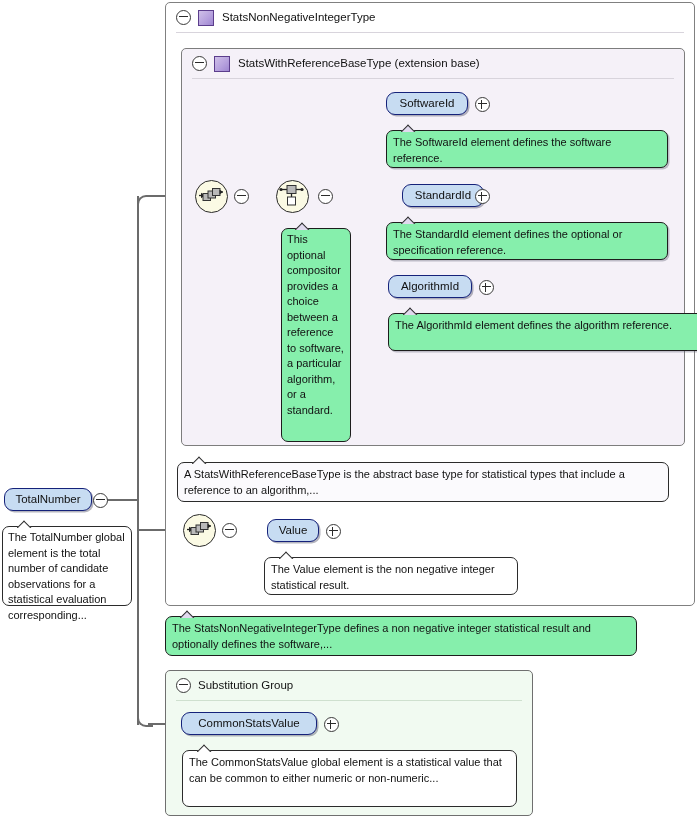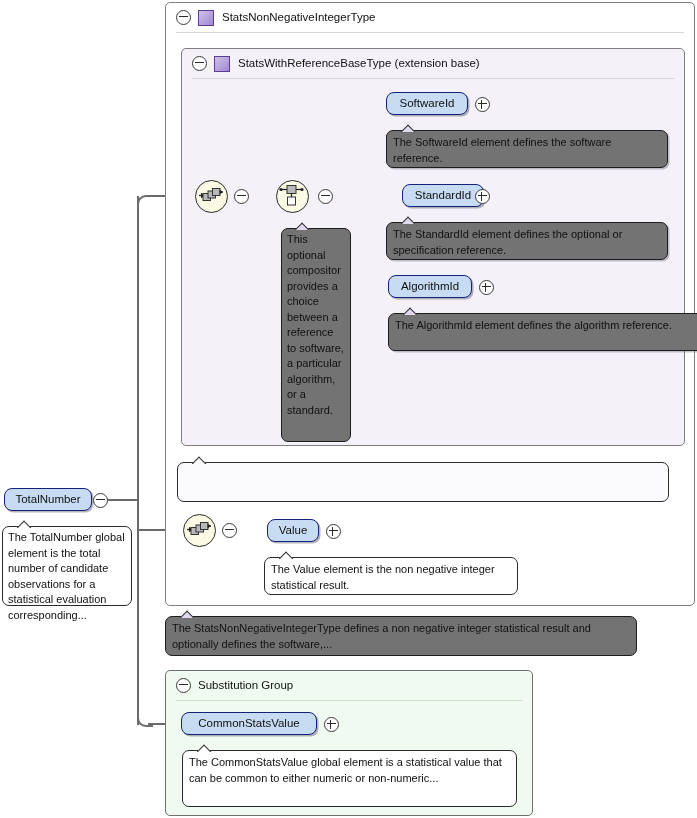--- a/index.html
+++ b/index.html
@@ -51,30 +51,30 @@
   }
 
   
   .element{
     position:absolute;box-sizing:border-box;
     background:#c7dcf2;border:1px solid #15227a;border-radius:9px;
     height:23px;line-height:21px;text-align:center;
     font-size:11.5px;color:#101010;white-space:nowrap;
     padding:0 9px;
   }
-  .element.shadow{box-shadow:1.5px 1.5px 0 rgba(90,90,110,.45);border-radius:8px;}
+  .element.shadow{box-shadow:1.5px 1.5px 0 rgba(90,90,110,.45);}
 
   
   .anno{
     position:absolute;box-sizing:border-box;
     border:1px solid #2b2b2b;border-radius:7px;
     background:#ffffff;padding:4px 6px 4px 6px;
     font-size:11px;line-height:15.5px;color:#111;
   }
-  .anno.violet{background:#737373;border-color:#1d1d1d;}
+  .anno.violet{background:#86efac;border-color:#1d1d1d;}
   .anno.pale{background:#fbfafd;}
   .anno .tail{
     position:absolute;top:-7px;width:16px;height:8px;overflow:hidden;
   }
   .anno .tail::before{
     content:"";position:absolute;left:1px;top:3px;width:11px;height:11px;
     background:inherit;border-left:1px solid #2b2b2b;border-top:1px solid #2b2b2b;
     transform:rotate(45deg);
   }
   .anno.violet .tail::before{background:#e0d9ee;}
@@ -189,20 +189,21 @@
 
   <div class="element shadow" style="left:388px;top:275px;width:84px;">AlgorithmId</div>
   <span class="toggle plus" style="position:absolute;left:479px;top:280px;"></span>
   <div class="anno violet shadow" style="left:388px;top:313px;width:334px;height:38px;">
     <span class="tail" style="left:14px;"></span>
     <span>The AlgorithmId element defines the algorithm reference.</span>
   </div>
 
   <div class="anno pale" style="left:177px;top:462px;width:492px;height:40px;">
     <span class="tail" style="left:14px;"></span>
+    <span>A StatsWithReferenceBaseType is the abstract base type for statistical types that include a reference to an algorithm,...</span>
   </div>
 
   <div class="compositor" style="left:183px;top:514px;">
     <svg width="29" height="29" viewBox="0 0 29 29">
       <line x1="3" y1="14.5" x2="7" y2="14.5" stroke="#222" stroke-width="1.3"></line>
       <polygon points="5,11.8 9,14.5 5,17.2" fill="#222"></polygon>
       <rect x="7" y="12.5" width="7.5" height="7" fill="#b9b9b9" stroke="#333" stroke-width="1"></rect>
       <rect x="12" y="10" width="7.5" height="7" fill="#b9b9b9" stroke="#333" stroke-width="1"></rect>
       <rect x="16.5" y="7.5" width="7.5" height="7" fill="#b9b9b9" stroke="#333" stroke-width="1"></rect>
       <line x1="24" y1="11" x2="27" y2="11" stroke="#222" stroke-width="1.3"></line>

